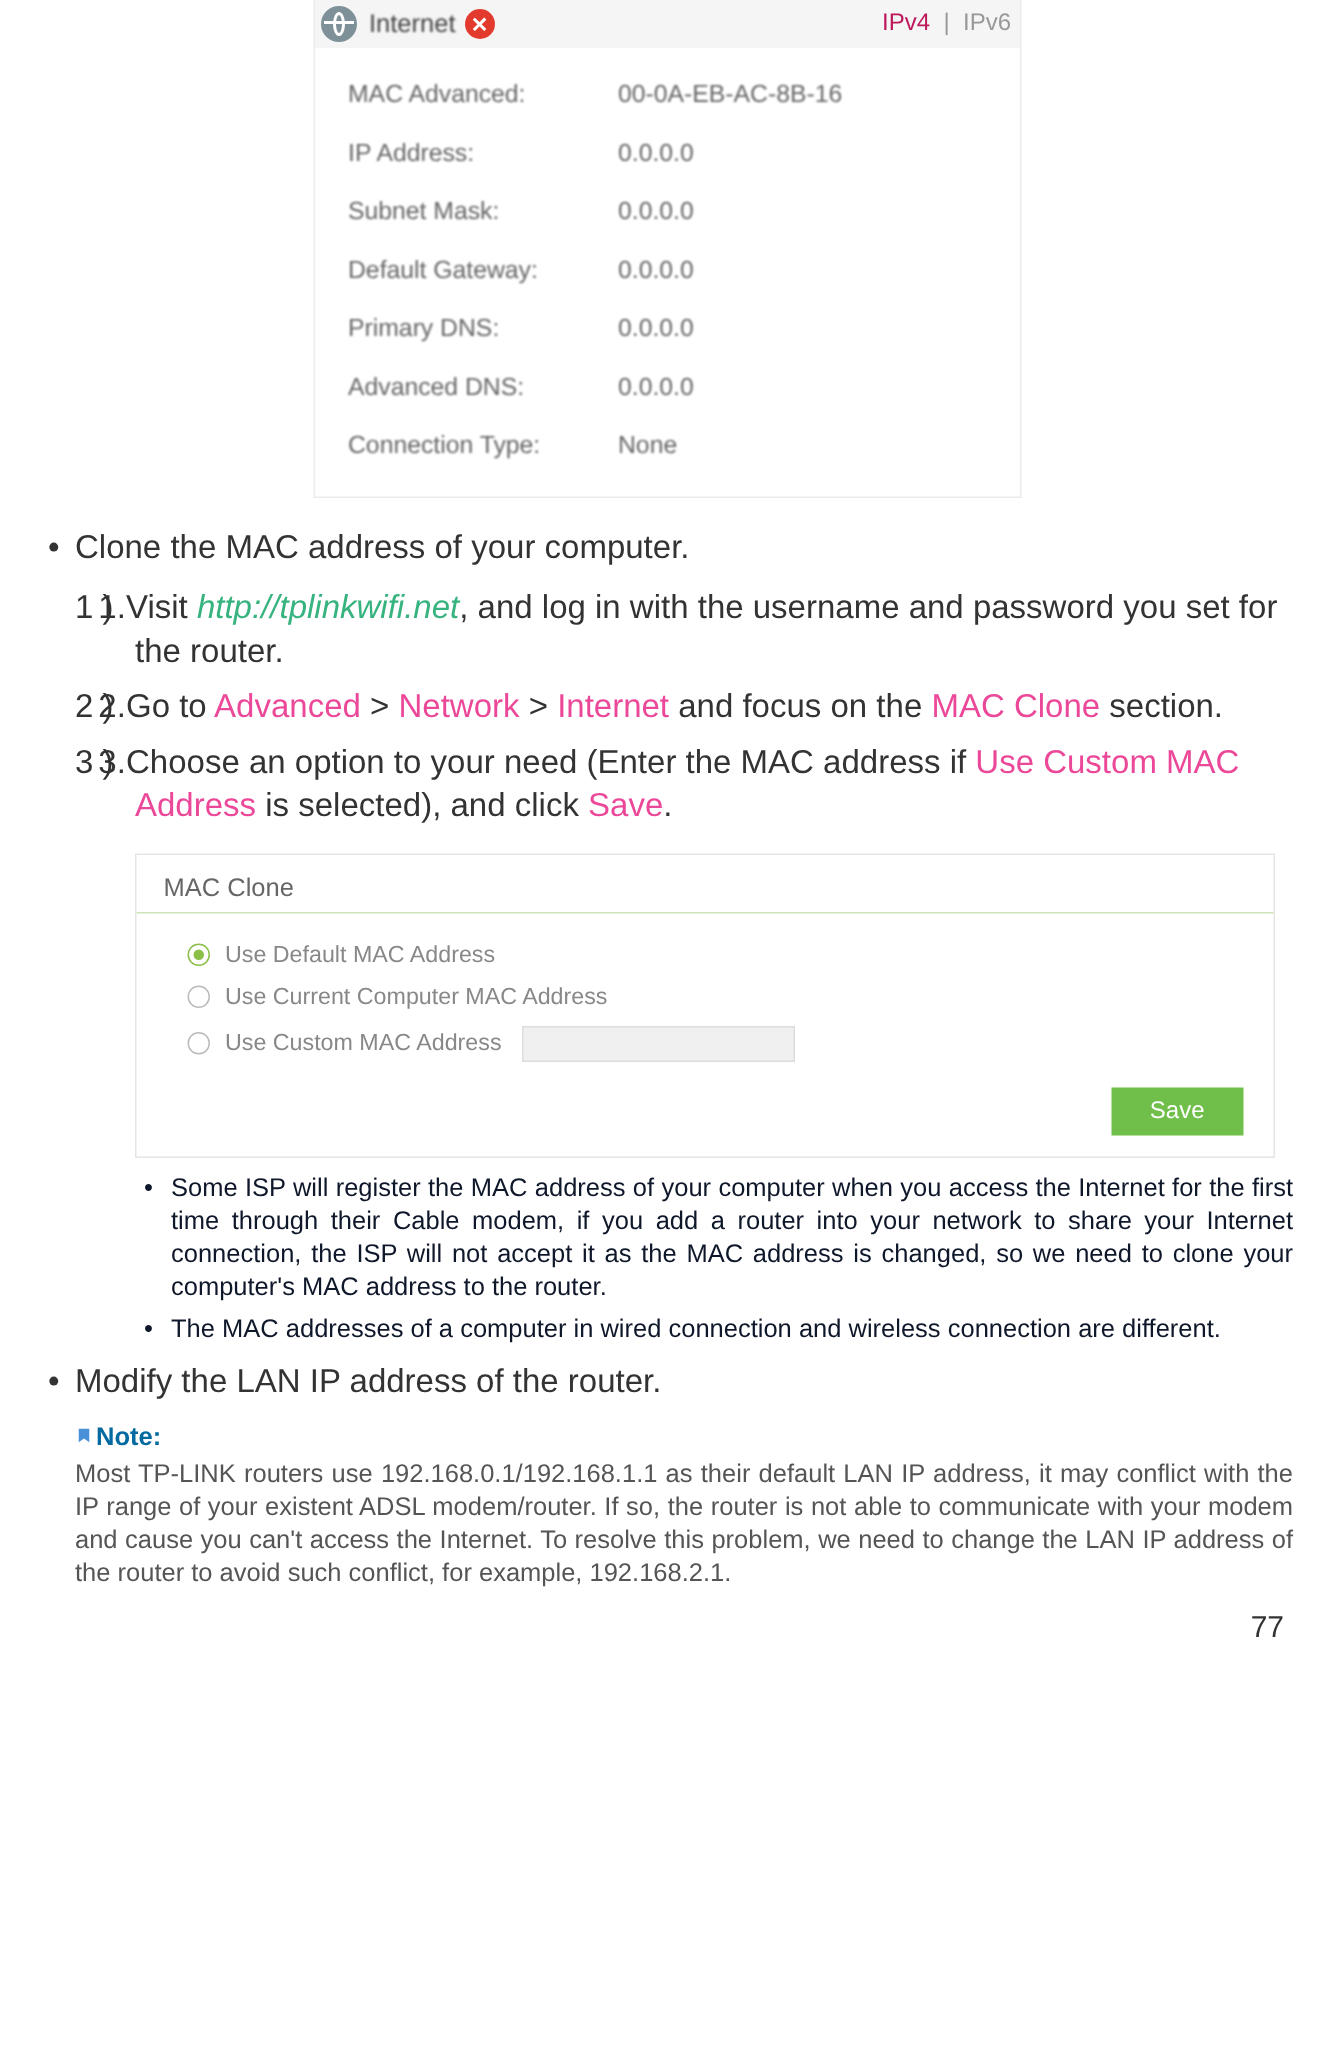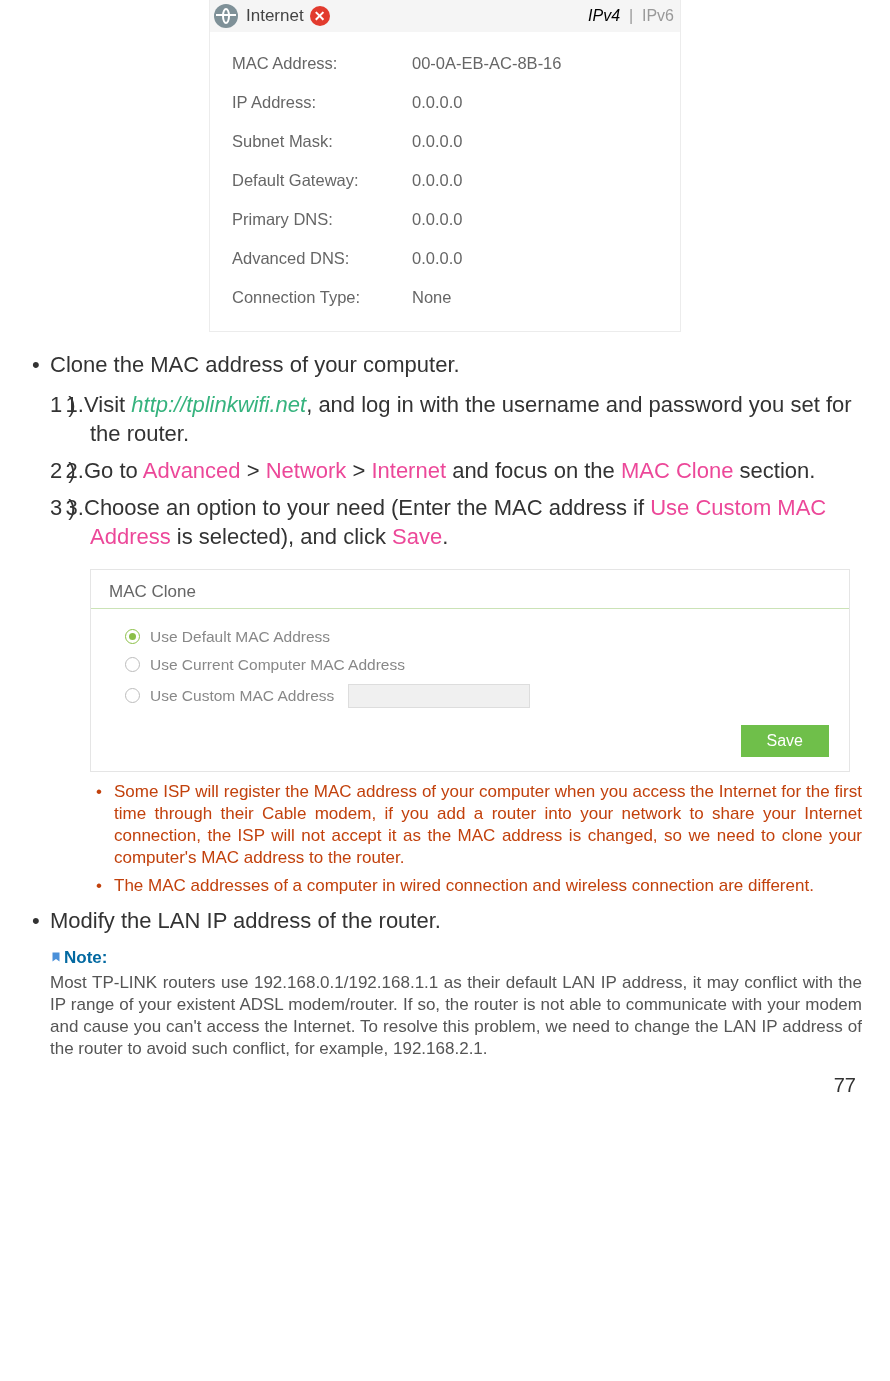--- a/index.html
+++ b/index.html
@@ -59,21 +59,21 @@
     background: #e23b2e;
     color: #fff;
     font-size: 14px;
     line-height: 20px;
     text-align: center;
     font-weight: bold;
     margin-left: 6px;
     flex: none;
   }
   .ip-toggle { margin-left: auto; color: #999; font-size: 16px; }
-  .ip-toggle .active { color: #000000; filter: blur(0.5px); font-style: italic; }
+  .ip-toggle .active { color: #be185d; filter: blur(0.5px); }
   .status-rows { padding: 12px 6px 14px 22px; }
   .status-row {
     display: flex;
     font-size: 16.5px;
     color: #666;
     padding: 10px 0;
     filter: blur(0.6px);
   }
   .status-row .lbl { width: 180px; flex: none; }
   
@@ -172,21 +172,21 @@
     padding: 6px 0 2px;
   }
   .callout-header .ico {
     display: inline-block;
     transform: translateY(1px);
     margin-right: 2px;
   }
   .callout ul {
     margin: 0; padding: 0 0 0 24px;
     list-style: none;
-    color: #c2410c;
+    color: #0f172a;
   }
   .callout li {
     position: relative;
     padding: 3px 0 3px 0;
     text-align: justify;
     line-height: 1.3;
   }
   .callout li::before {
     content: "•";
     position: absolute;
@@ -226,21 +226,21 @@
     <span class="status-title">Internet</span>
     <span class="x-circle">✕</span>
     <span class="ip-toggle">
       <span class="active">IPv4</span>
       &nbsp;|&nbsp;
       <span>IPv6</span>
     </span>
   </div>
   <div class="status-rows">
     <div class="status-row">
-        <span class="lbl">MAC Address:</span>
+        <span class="lbl">MAC Advanced:</span>
         <span>00-0A-EB-AC-8B-16</span>
       </div>
     <div class="status-row">
         <span class="lbl">IP Address:</span>
         <span>0.0.0.0</span>
       </div>
     <div class="status-row">
         <span class="lbl">Subnet Mask:</span>
         <span>0.0.0.0</span>
       </div>

